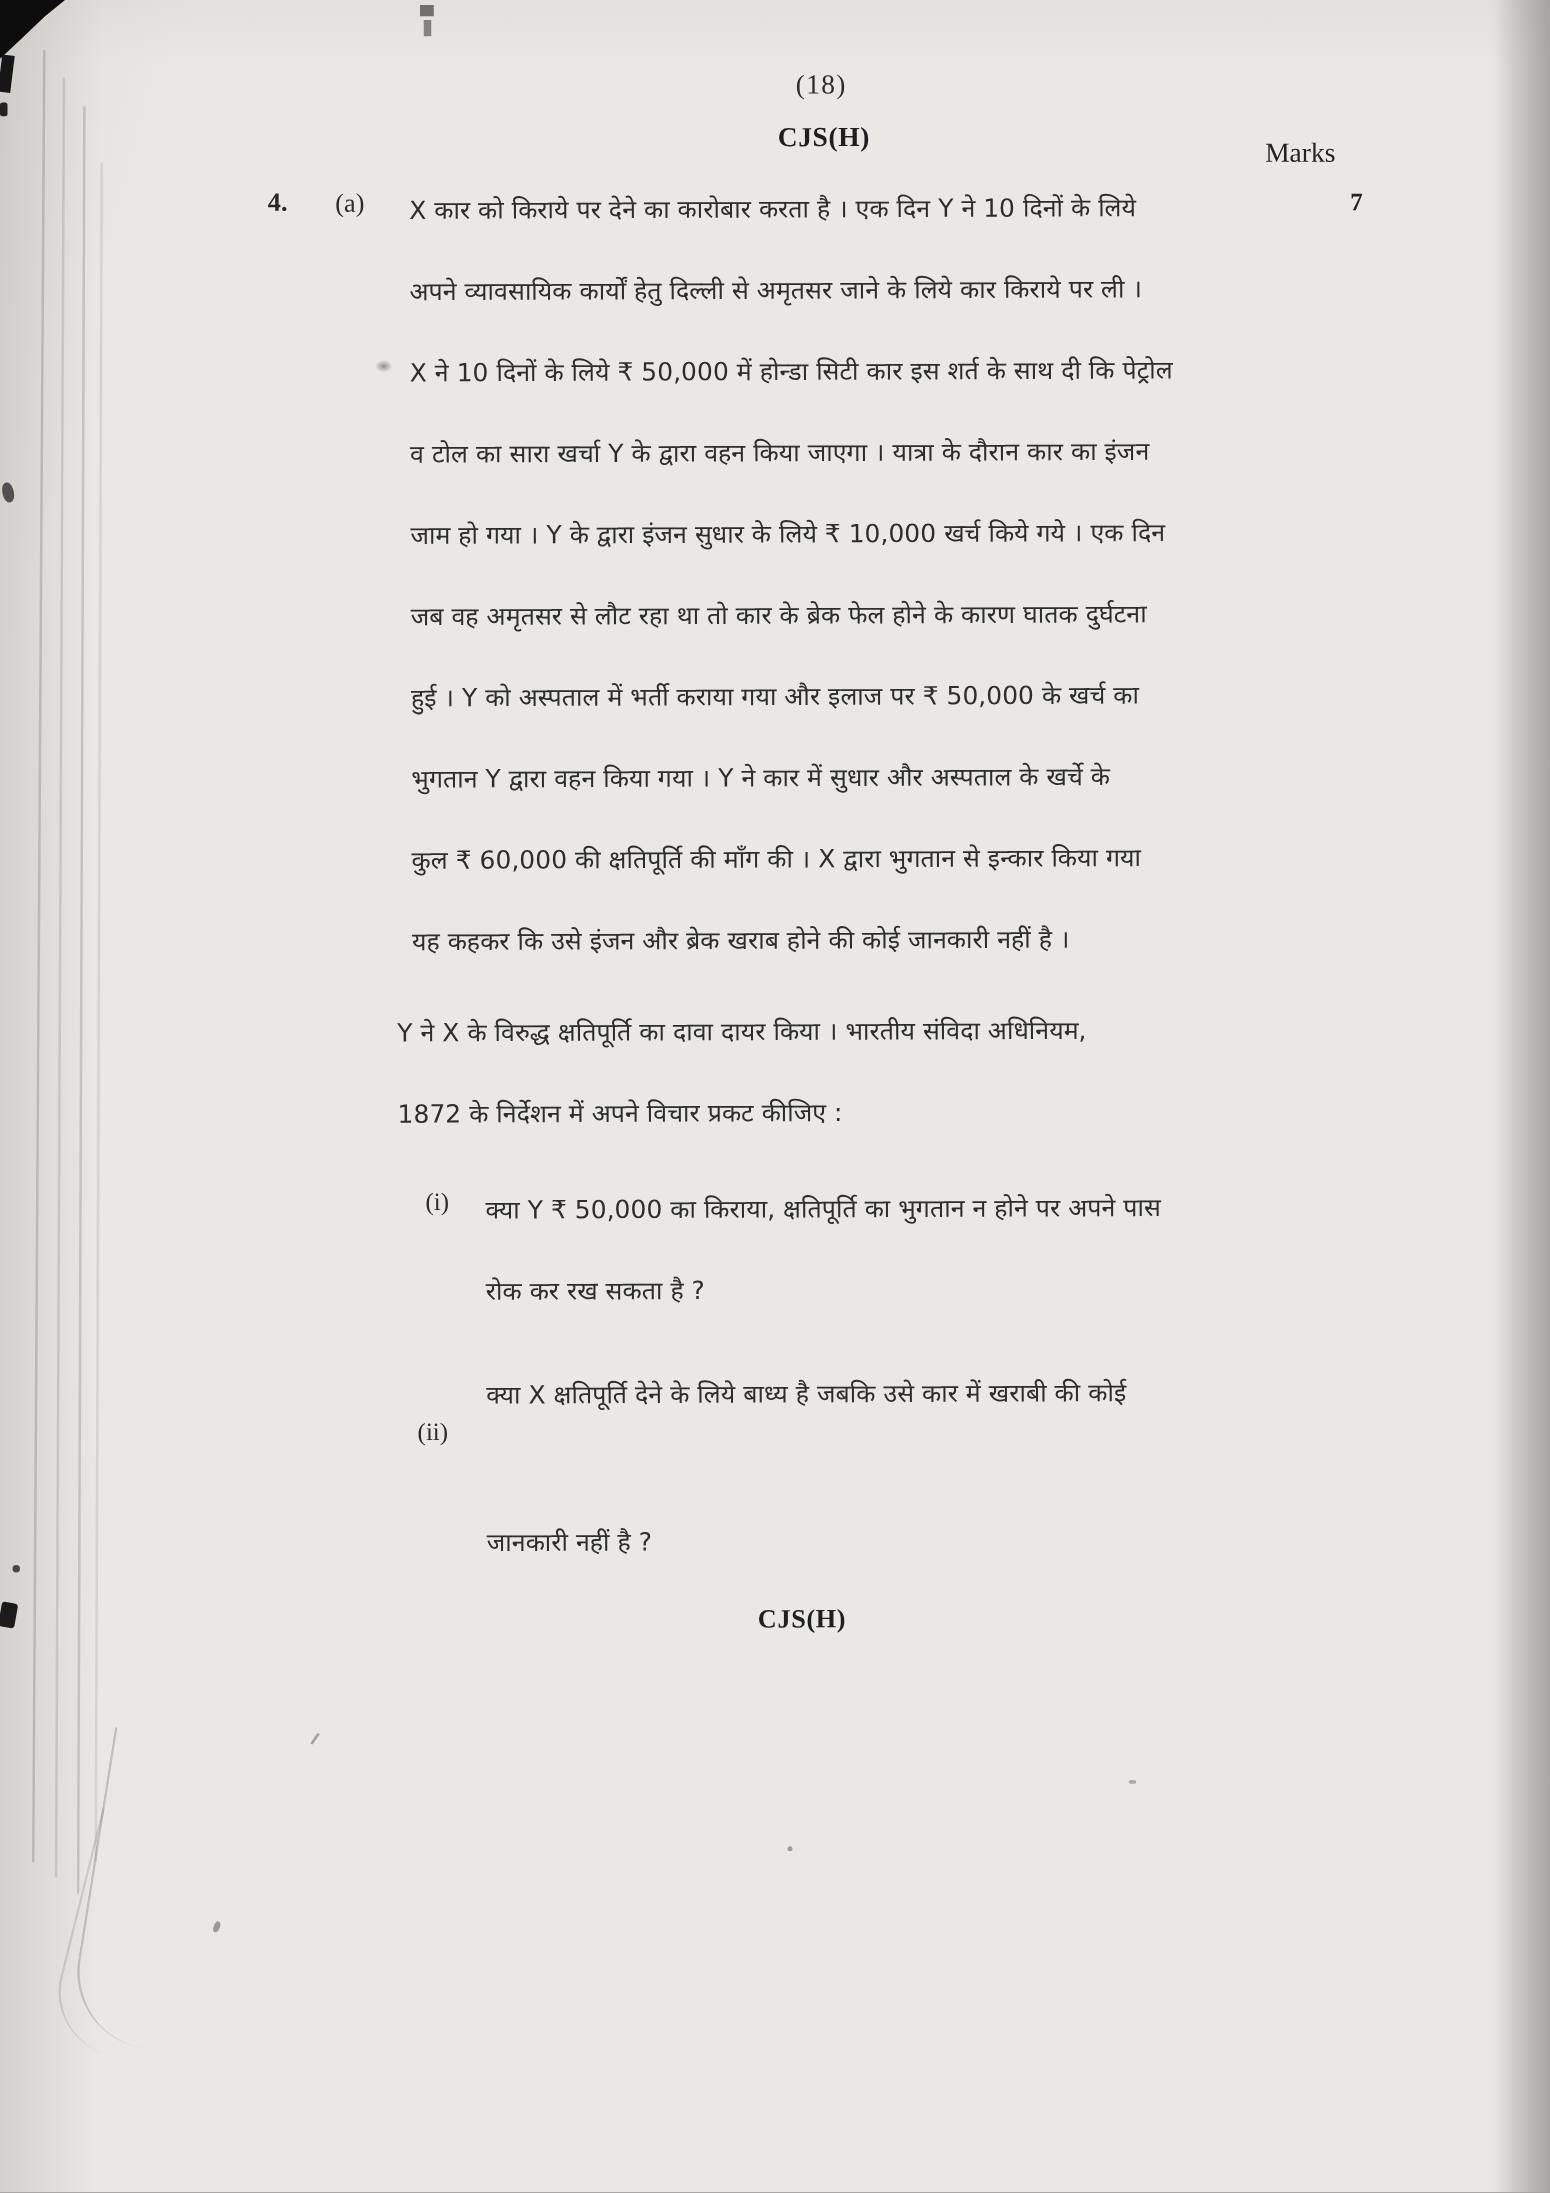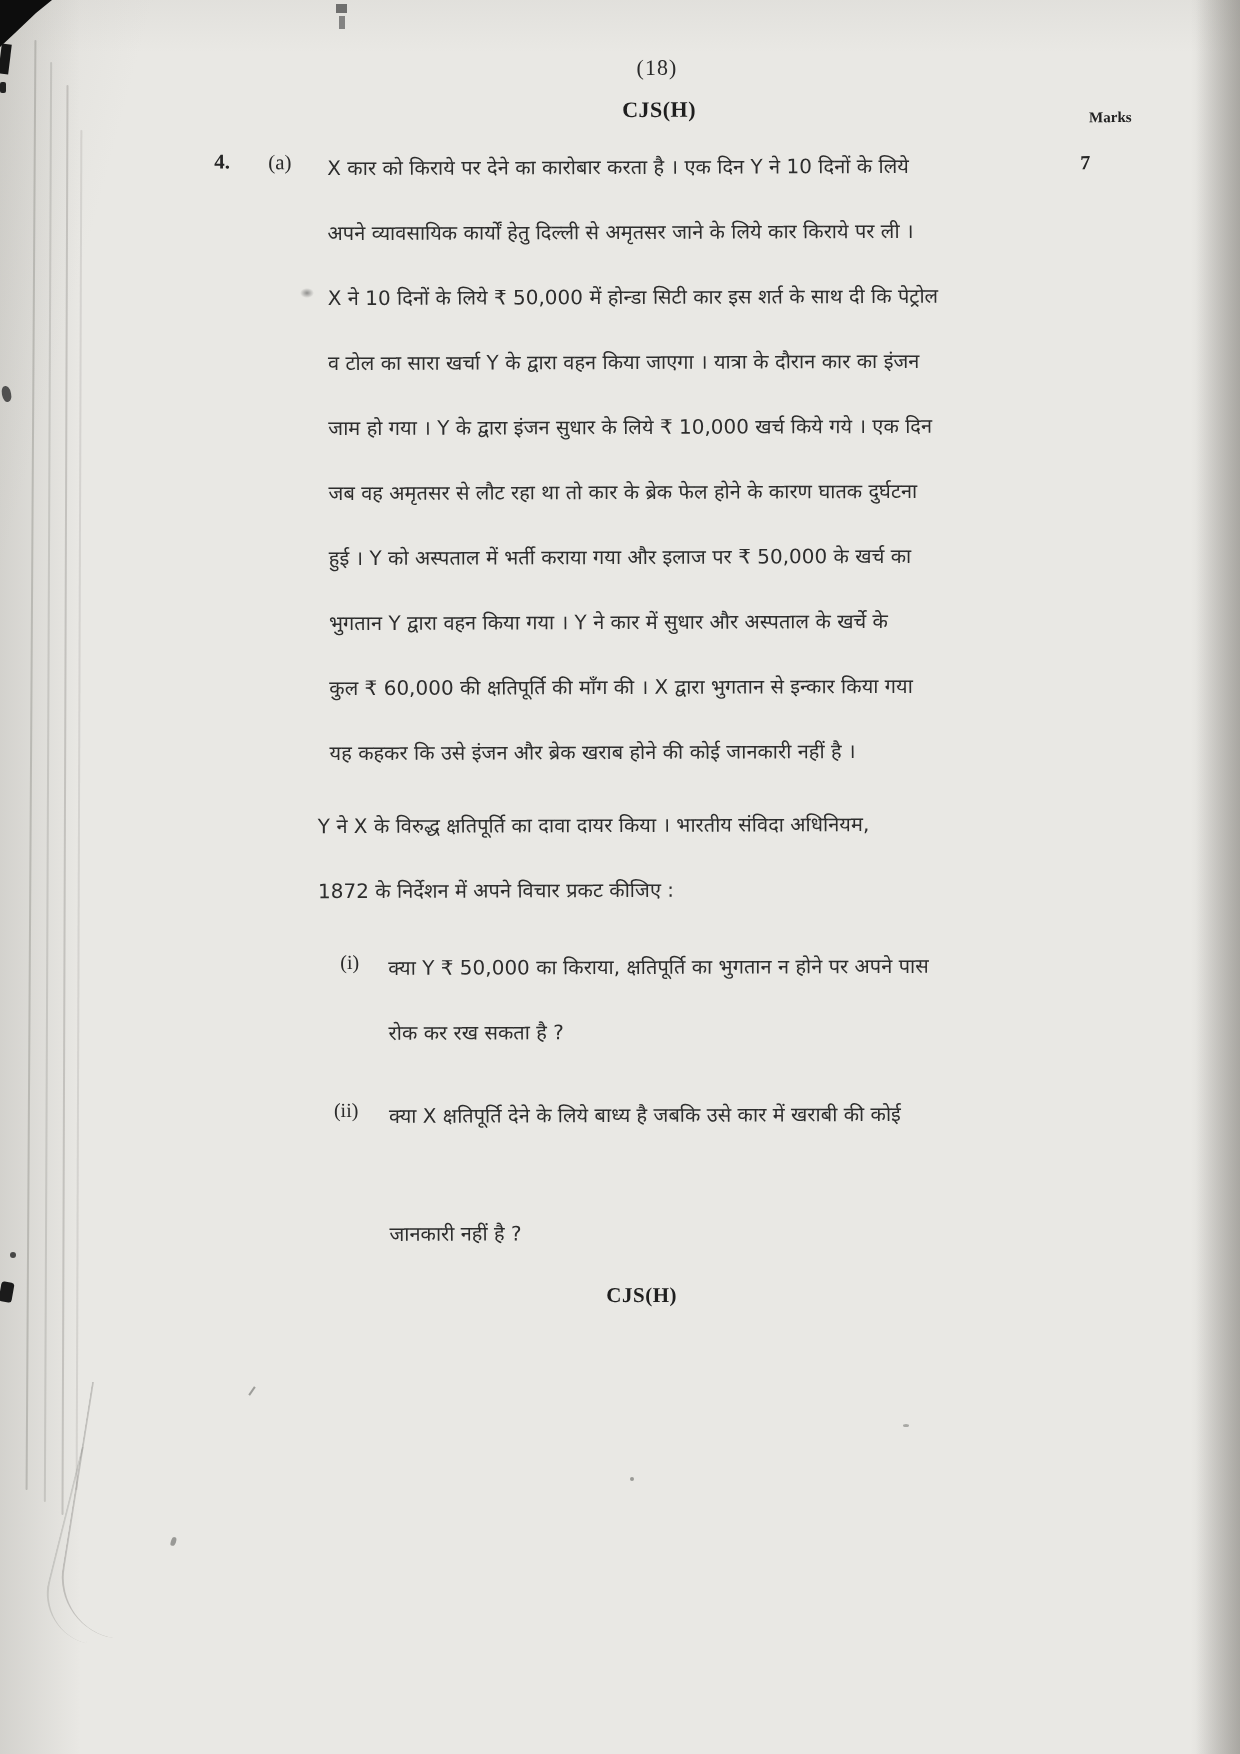--- a/index.html
+++ b/index.html
@@ -44,21 +44,21 @@
   .commamark{position:absolute;left:171px;top:1537px;width:5px;height:9px;background:#6f6f6b;border-radius:50% 50% 60% 40%;transform:rotate(18deg);opacity:.65;}
   .fdot1{position:absolute;left:630px;top:1477px;width:4px;height:4px;background:#9a9a96;border-radius:50%;}
   .fdot2{position:absolute;left:903px;top:1424px;width:6px;height:3px;background:#a8a8a4;border-radius:50%;}
   .rightshade{position:absolute;right:0;top:0;width:44px;height:1754px;
     background:linear-gradient(to right, rgba(0,0,0,0), rgba(118,115,109,.40));}
   
   .content{position:absolute;left:0;top:0;width:1240px;height:1754px;transform:rotate(-.22deg);color:#2b2b2b;}
   .serif{font-family:"Liberation Serif","DejaVu Serif",serif;}
   .pagenum{position:absolute;left:660px;top:55px;transform:translateX(-50%);font-size:22px;letter-spacing:1px;}
   .codetop{position:absolute;left:662px;top:97px;transform:translateX(-50%);font-size:22px;font-weight:bold;letter-spacing:.5px;color:#1f1f1f;}
-  .markslabel{position:absolute;left:1092px;top:111px;font-size:15px;font-weight:bold;color:#222;}
+  .markslabel{position:absolute;left:1015px;top:111px;font-size:22px;font-weight:normal;color:#222;}
   .qnum{position:absolute;left:217px;top:148px;font-size:21px;font-weight:bold;color:#262626;}
   .qpart{position:absolute;left:271px;top:149px;font-size:21px;color:#2b2b2b;}
   .qmarks{position:absolute;left:1083px;top:153px;font-size:20px;font-weight:bold;color:#242424;}
   .hline{position:absolute;left:330px;white-space:nowrap;font-size:20px;color:#2d2d2d;line-height:34px;}
   .p2line{left:318px;}
   .sublabel{position:absolute;font-size:20px;color:#2b2b2b;}
   .subline{left:388px;}
   .codebottom{position:absolute;left:640px;top:1283px;transform:translateX(-50%);font-size:21px;font-weight:bold;letter-spacing:.5px;color:#1f1f1f;}
 </style>
 </head>
@@ -111,19 +111,19 @@
     <div class="hline" style="top:670px">कुल ₹ 60,000 की क्षतिपूर्ति की माँग की । X द्वारा भुगतान से इन्कार किया गया</div>
     <div class="hline" style="top:735px">यह कहकर कि उसे इंजन और ब्रेक खराब होने की कोई जानकारी नहीं है ।</div>
 
     <div class="hline p2line" style="top:808px">Y ने X के विरुद्ध क्षतिपूर्ति का दावा दायर किया । भारतीय संविदा अधिनियम,</div>
     <div class="hline p2line" style="top:873px">1872 के निर्देशन में अपने विचार प्रकट कीजिए :</div>
 
     <div class="sublabel serif" style="left:340px;top:950px">(i)</div>
     <div class="hline subline" style="top:950px">क्या Y ₹ 50,000 का किराया, क्षतिपूर्ति का भुगतान न होने पर अपने पास</div>
     <div class="hline subline" style="top:1015px">रोक कर रख सकता है ?</div>
 
-    <div class="sublabel serif" style="left:333px;top:1098px">(ii)</div>
+    <div class="sublabel serif" style="left:333px;top:1134px">(ii)</div>
     <div class="hline subline" style="top:1098px">क्या X क्षतिपूर्ति देने के लिये बाध्य है जबकि उसे कार में खराबी की कोई</div>
     <div class="hline subline" style="top:1216px">जानकारी नहीं है ?</div>
 
     <div class="codebottom serif">CJS(H)</div>
   </div>
 </div>
 
 </body></html>

